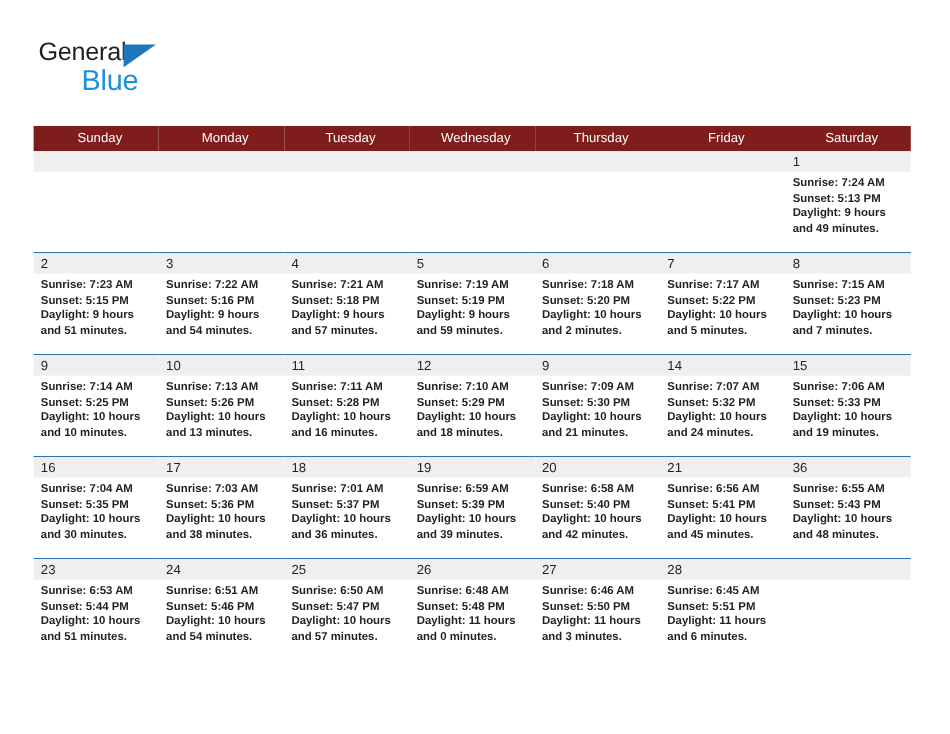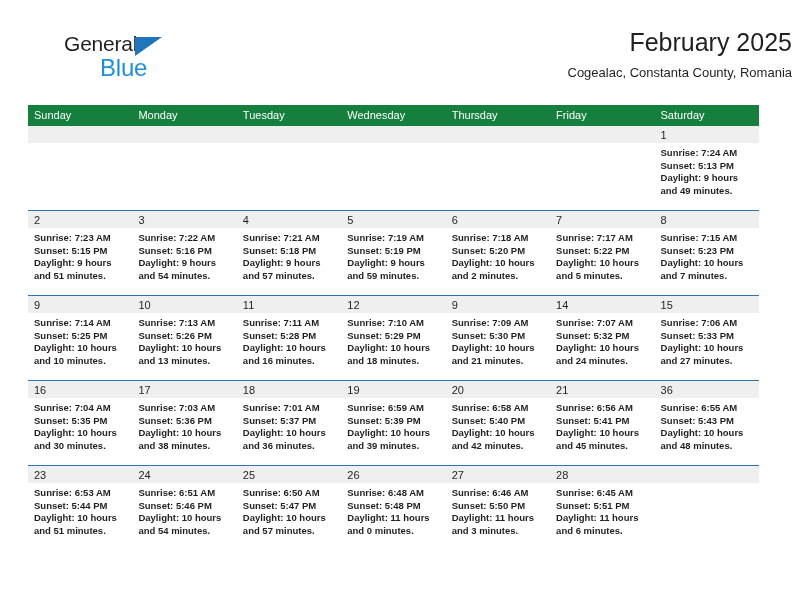--- a/index.html
+++ b/index.html
@@ -21,21 +21,20 @@
     height: 612px;
   }
 
   
   .header {
     position: absolute;
     left: 28px;
     top: 26px;
     width: 732px;
     height: 72px;
-    margin-left: 32px;
   }
 
   .logo {
     position: absolute;
     left: 4px;
     top: 6px;
     width: 230px;
     height: 56px;
   }
   .logo-general {
@@ -89,25 +88,25 @@
   .calendar {
     position: absolute;
     left: 28px;
     top: 105px;
     width: 731px;
     border-collapse: collapse;
     table-layout: fixed;
   }
 
   .calendar th {
-    background: #15803d;
+    background: #7f1d1d;
     color: #ffffff;
     font-size: 11px;
     font-weight: normal;
-    text-align: left;
+    text-align: center;
     padding: 4px 0 5px 6px;
     height: 9px;
     border: none;
   }
 
   .week-row > td {
     vertical-align: top;
     padding: 0;
     border: none;
     border-top: 1.5px solid #2f73b3;
@@ -151,24 +150,20 @@
 <div class="page">
 
   <div class="header">
 
     <div class="logo">
       <span class="logo-general">General</span>
       <span class="logo-flag"></span>
       <span class="logo-blue">Blue</span>
     </div>
 
-    <div class="title-block">
-      <div class="cal-title">February 2025</div>
-      <div class="cal-subtitle">Cogealac, Constanta County, Romania</div>
-    </div>
 
   </div>
 
   <table class="calendar">
     <thead>
       <tr>
         <th>Sunday</th>
         <th>Monday</th>
         <th>Tuesday</th>
         <th>Wednesday</th>
@@ -352,21 +347,21 @@
                 <div class="daylight-line">Daylight: 10 hours and 24 minutes.</div>
               </div>
             </div>
           </td>
           <td>
             <div class="cell">
               <div class="daynum-band">15</div>
               <div class="cell-body">
                 <div>Sunrise: 7:06 AM</div>
                 <div>Sunset: 5:33 PM</div>
-                <div class="daylight-line">Daylight: 10 hours and 27 minutes.</div>
+                <div class="daylight-line">Daylight: 10 hours and 19 minutes.</div>
               </div>
             </div>
           </td>
         </tr>
         <tr class="week-row">
           <td>
             <div class="cell">
               <div class="daynum-band">16</div>
               <div class="cell-body">
                 <div>Sunrise: 7:04 AM</div>

